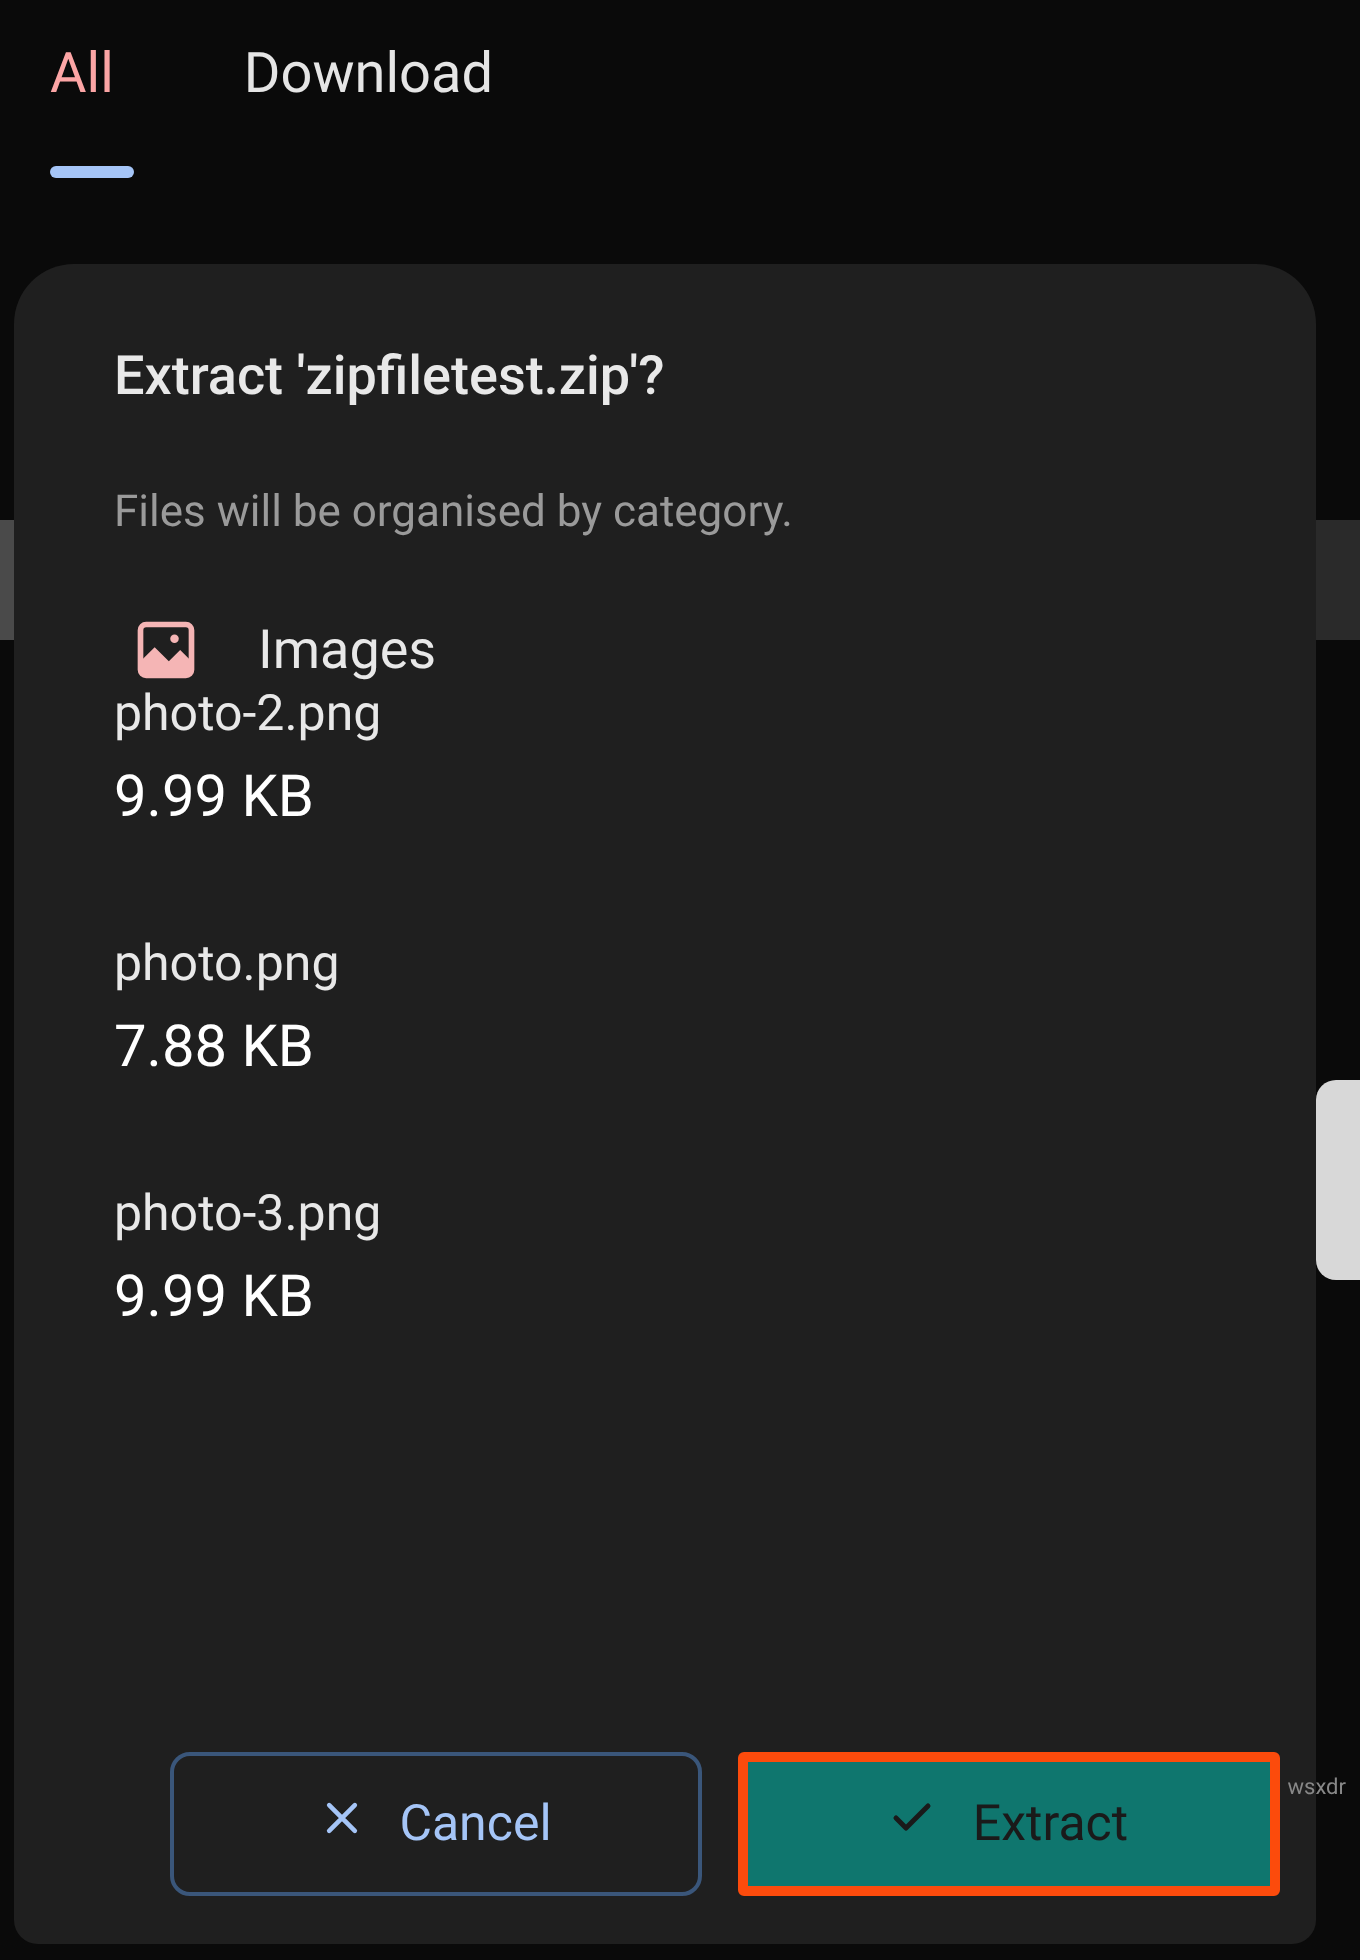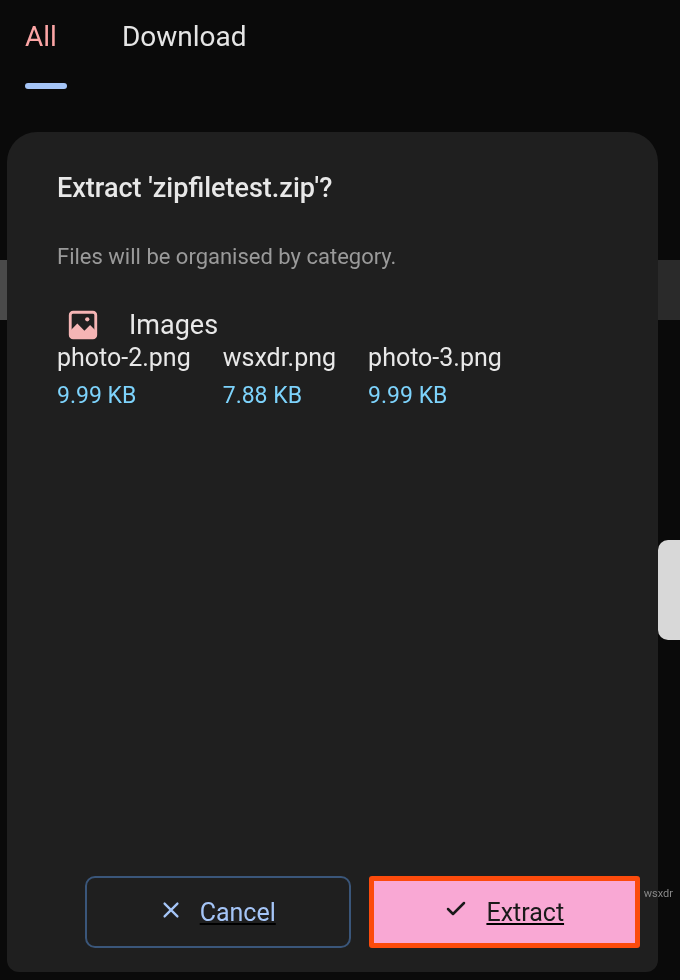--- a/index.html
+++ b/index.html
@@ -78,64 +78,63 @@
       align-items: center;
       justify-content: center;
     }
     .category-label {
       color: #e8e8e8;
       font-size: 27px;
       font-weight: 400;
     }
     .file-list {
       display: flex;
-      flex-direction: row;
-      gap: 32px;
+      flex-direction: column;
+      gap: 52px;
     }
     .file-item {
       display: flex;
       flex-direction: column;
       gap: 10px;
     }
     .file-name {
       color: #e8e8e8;
       font-size: 25px;
       font-weight: 400;
     }
     .file-size {
-      color: #7dd3fc;
-      font-size: 23px;
+      color: #ffffff;
+      font-size: 29px;
       font-weight: 400;
     }
     .dialog-actions {
       display: flex;
       gap: 18px;
       padding: 0 18px 24px 78px;
       margin-top: auto;
-      text-decoration: underline;
     }
     .btn {
       flex: 1;
       height: 72px;
       border-radius: 10px;
       display: flex;
       align-items: center;
       justify-content: center;
       gap: 18px;
       font-size: 25px;
       font-weight: 400;
       cursor: pointer;
     }
     .btn-cancel {
       background: transparent;
       border: 2px solid #3a567a;
       color: #a5c5f7;
     }
     .btn-extract {
-      background: #f9a8d4;
+      background: #0f766e;
       border: 5px solid #fc4b0c;
       color: #1a1a1a;
       border-radius: 3px;
     }
     .bg-strip-1 {
       position: absolute;
       left: 0;
       top: 260px;
       width: 7px;
       height: 60px;
@@ -195,21 +194,21 @@
       </span>
       <span class="category-label">Images</span>
     </div>
 
     <div class="file-list">
       <div class="file-item">
         <span class="file-name">photo-2.png</span>
         <span class="file-size">9.99 KB</span>
       </div>
       <div class="file-item">
-        <span class="file-name">wsxdr.png</span>
+        <span class="file-name">photo.png</span>
         <span class="file-size">7.88 KB</span>
       </div>
       <div class="file-item">
         <span class="file-name">photo-3.png</span>
         <span class="file-size">9.99 KB</span>
       </div>
     </div>
   </div>
 
   <div class="dialog-actions">

